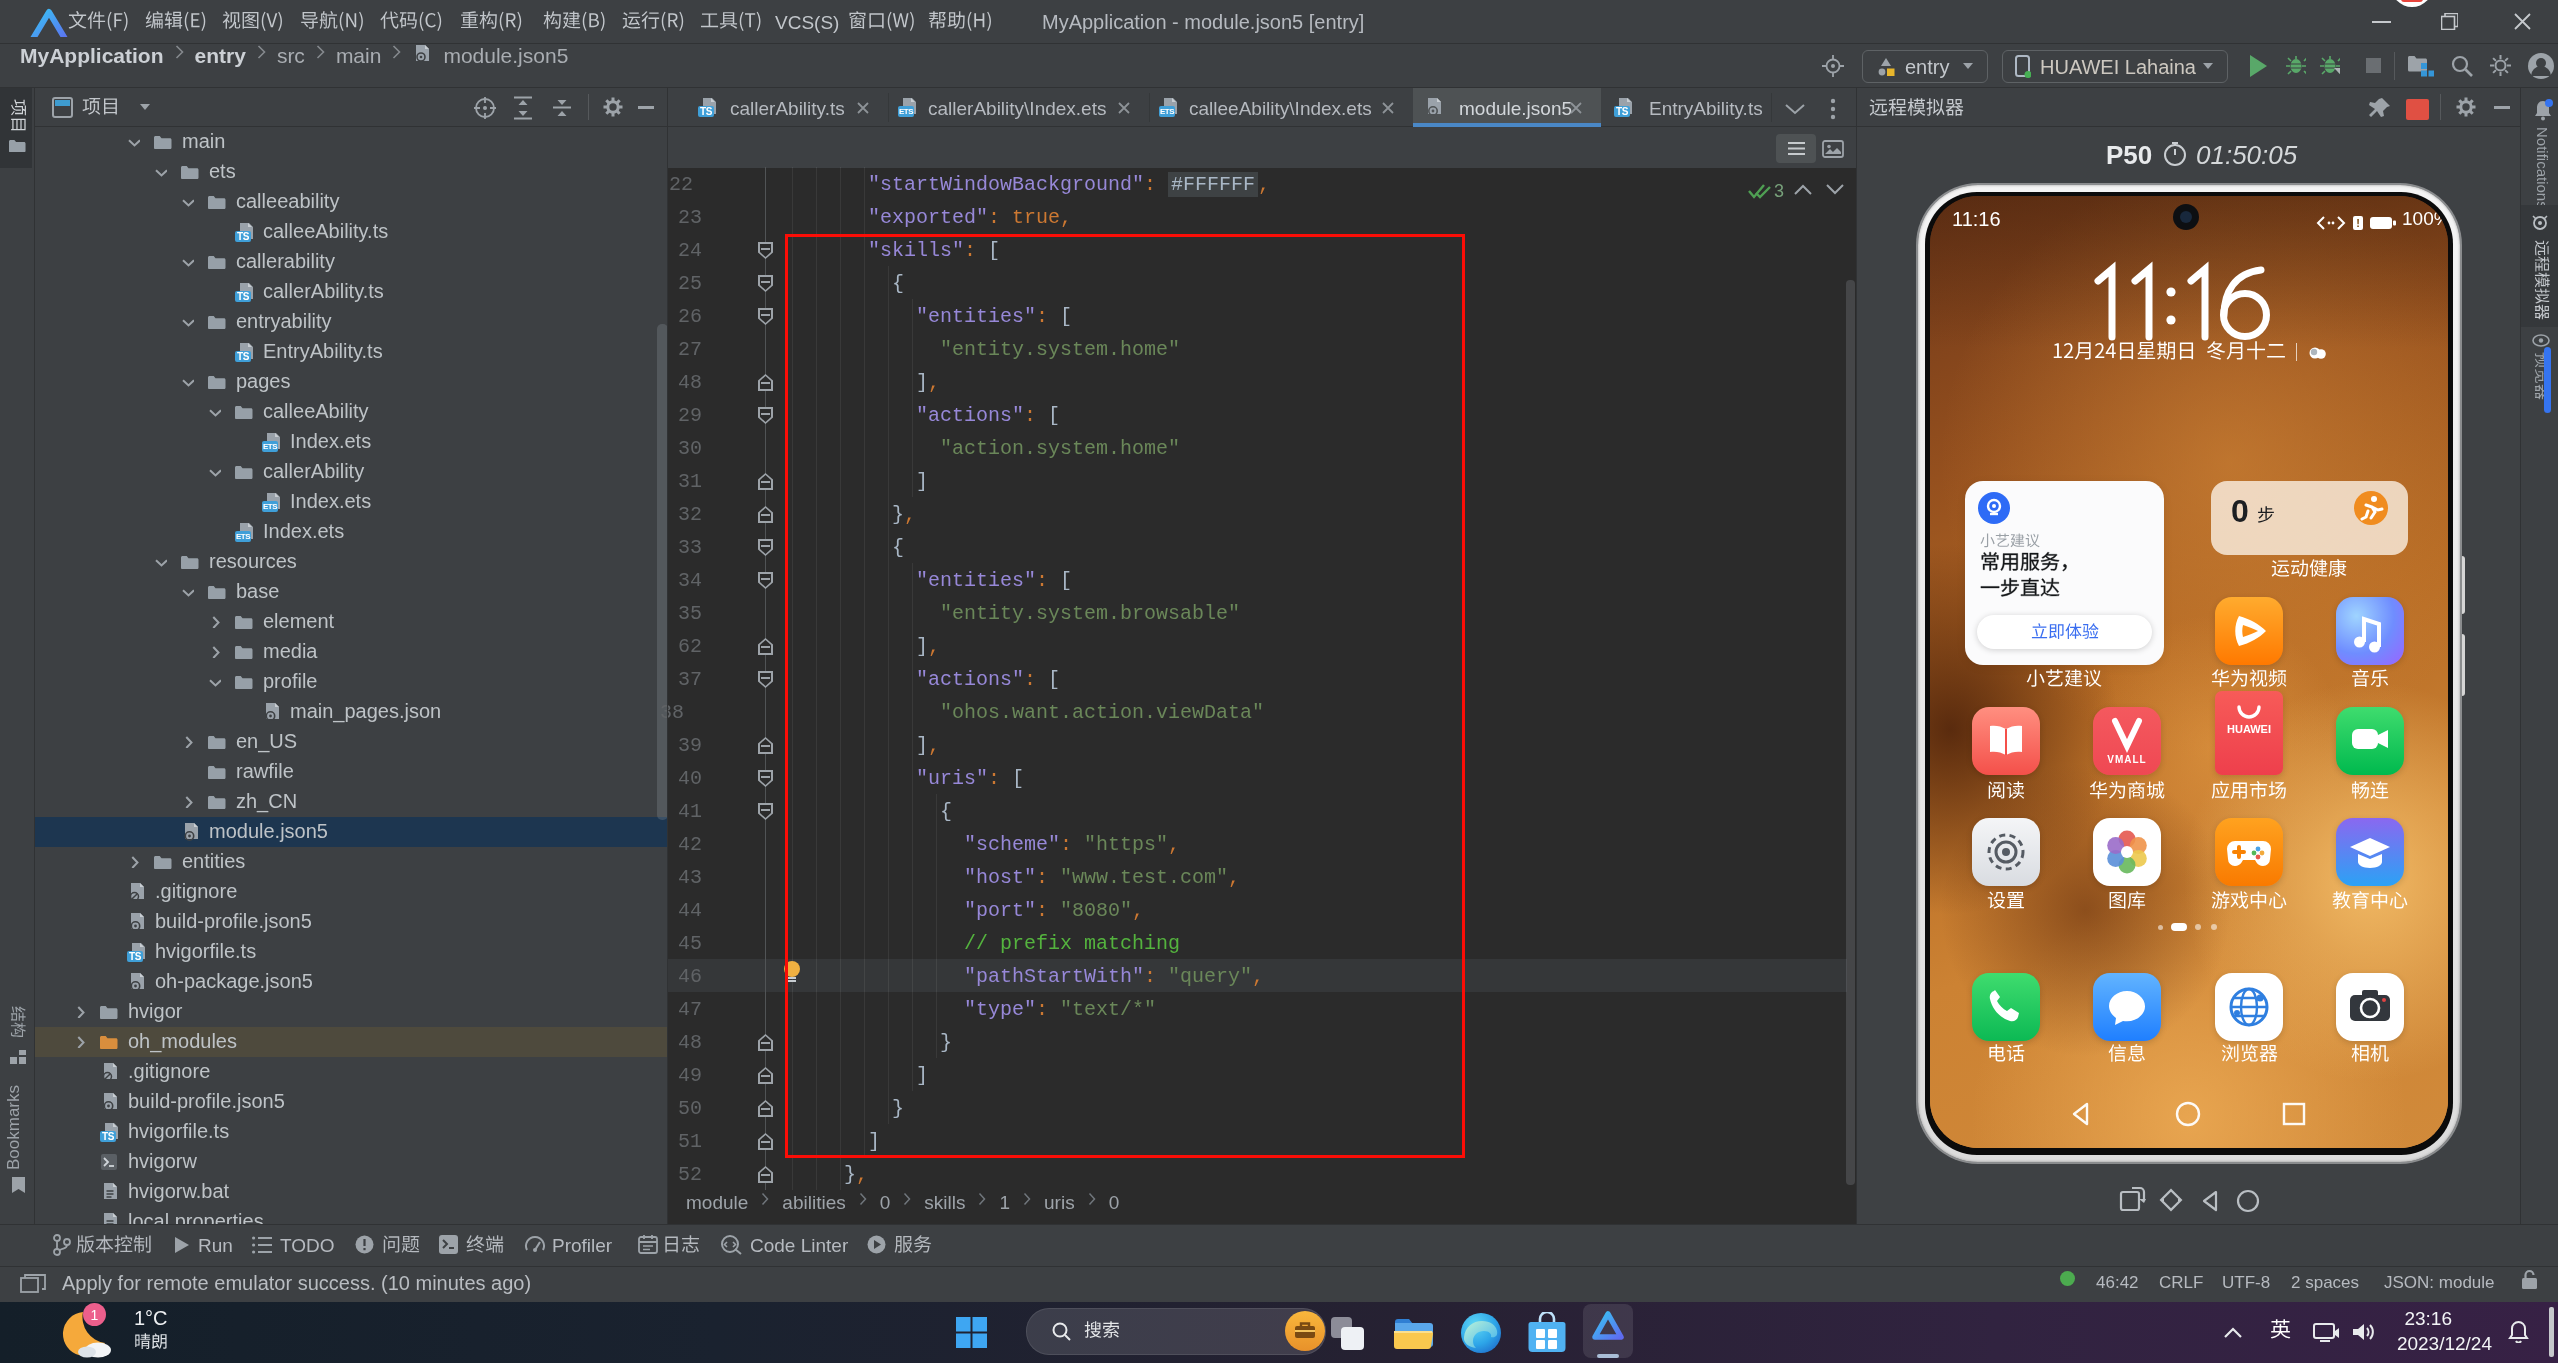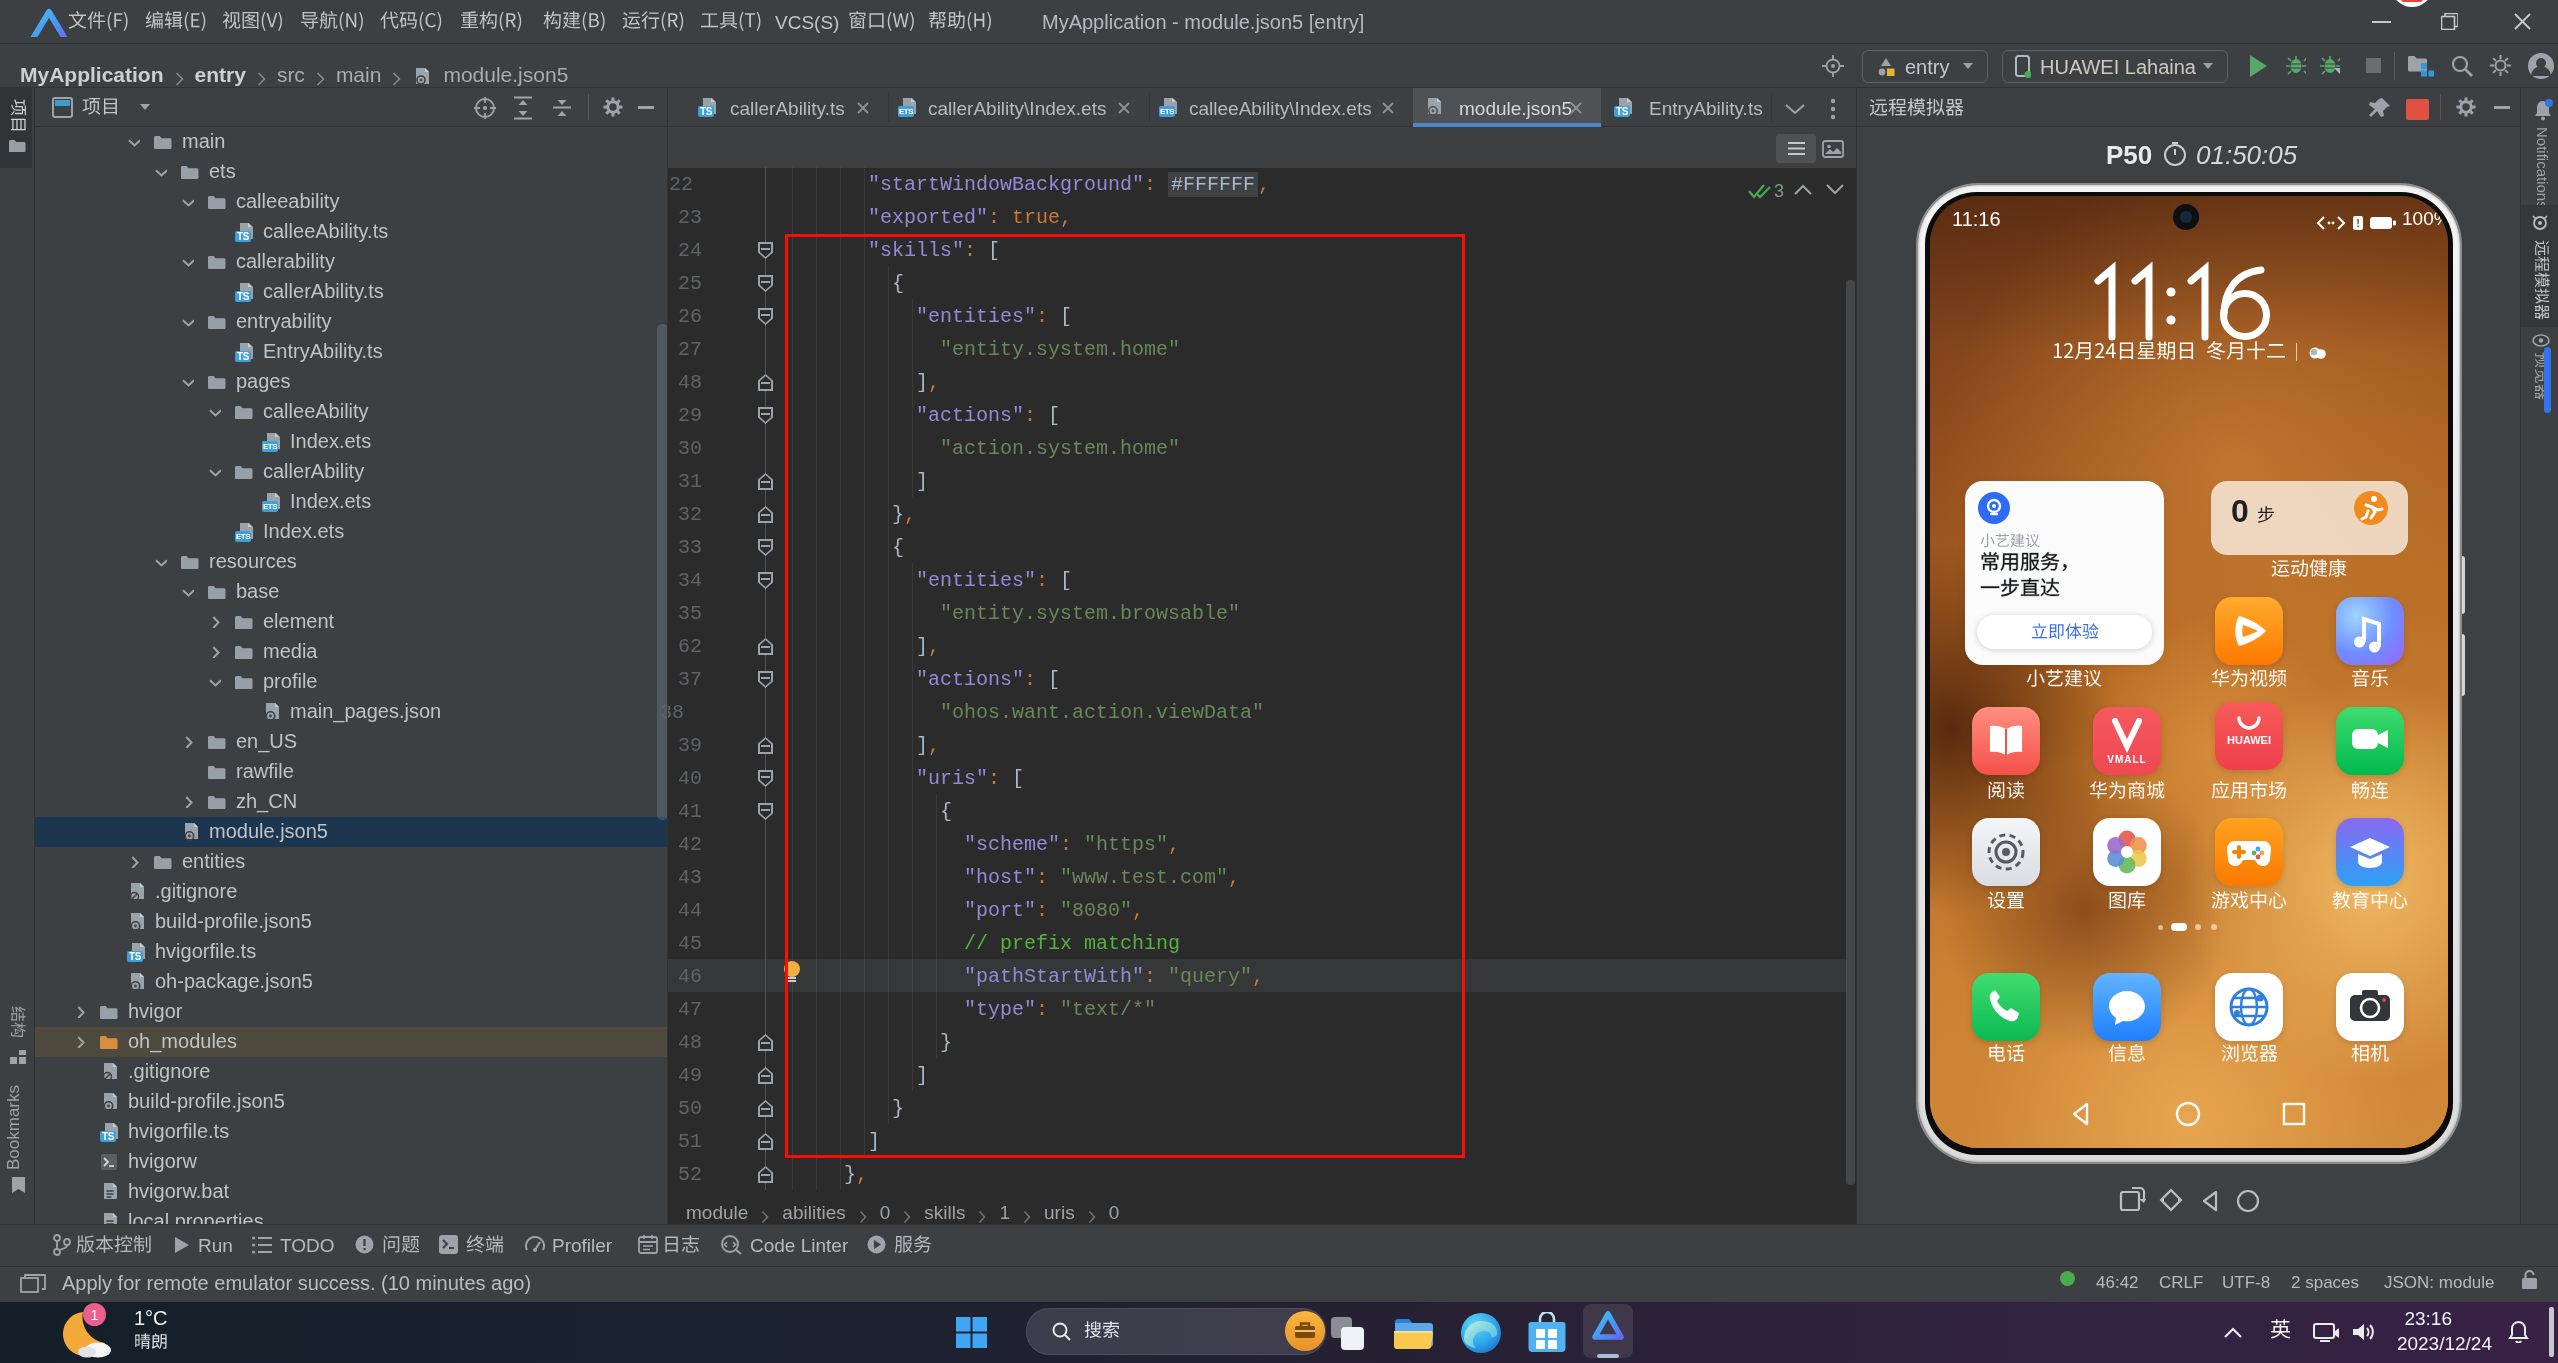--- a/index.html
+++ b/index.html
@@ -1,18 +1,18 @@
 <!DOCTYPE html>
 <html><head><meta charset="utf-8"><style>
 *{margin:0;padding:0;box-sizing:border-box}
 html,body{width:2558px;height:1363px;background:#2b2b2b;font-family:"Liberation Sans",sans-serif;overflow:hidden}
 body{position:relative}
 .a{position:absolute}
 svg{display:block}
-.row{display:flex;align-items:flex-end}
+.row{display:flex;align-items:flex-start}
 .mono{font-family:"Liberation Mono",monospace}
 </style></head><body>
 <div class="a" style="left:0px;top:0px;width:2558px;height:44px;background:#3d4043;border-bottom:1px solid #303234;overflow:hidden;"></div>
 <svg class="a" style="left:26px;top:7px;" width="46" height="30" viewBox="0 0 46 30">
     <defs>
       <linearGradient id="lg1" x1="0" y1="0" x2="1" y2="1">
         <stop offset="0" stop-color="#37c6f4"></stop>
         <stop offset="1" stop-color="#5f6bf0"></stop>
       </linearGradient>
     </defs>
@@ -1162,21 +1162,21 @@
         <path fill="#fff" d="M34 22c-5-3-11-4-16-3v26c5-1 11 0 16 3 5-3 11-4 16-3V19c-5-1-11 0-16 3z"></path>
         <path d="M34 22v26" stroke="#f4504a" stroke-width="2"></path>
       </svg>
     </div>
     <div style="position:absolute;left:163px;top:511px;width:68px;height:68px;border-radius:17px;background:linear-gradient(180deg,#f4595e,#ef4853);box-shadow:0 2px 6px rgba(0,0,0,.15)">
       <svg width="68" height="68" viewBox="0 0 68 68">
         <path fill="none" stroke="#fff" stroke-width="6" stroke-linecap="round" d="M22 14l12 25 12-25"></path>
         <text x="34" y="56" font-size="10" fill="#fff" text-anchor="middle" font-family="Liberation Sans" font-weight="bold" letter-spacing="1">VMALL</text>
       </svg>
     </div>
-    <div style="position:absolute;left:285px;top:506px;width:68px;height:68px;border-radius:17px;background:linear-gradient(180deg,#f75b58,#ee3f4c);box-shadow:0 2px 6px rgba(0,0,0,.15)">
+    <div style="position:absolute;left:285px;top:495px;width:68px;height:84px;border-radius:7px;background:linear-gradient(180deg,#f75b58,#ee3f4c);box-shadow:0 2px 6px rgba(0,0,0,.15)">
       <svg width="68" height="68" viewBox="0 0 68 68">
         <path fill="none" stroke="#fff" stroke-width="3.4" stroke-linecap="round" d="M24 16a10 10 0 0020 0"></path>
         <text x="34" y="42" font-size="11" fill="#fff" text-anchor="middle" font-family="Liberation Sans" font-weight="bold">HUAWEI</text>
       </svg>
     </div>
     <div style="position:absolute;left:406px;top:511px;width:68px;height:68px;border-radius:17px;background:linear-gradient(180deg,#3fdc6e,#00b94e);box-shadow:0 2px 6px rgba(0,0,0,.15)">
       <svg width="68" height="68" viewBox="0 0 68 68">
         <rect x="16" y="22" width="26" height="20" rx="6" fill="#fff"></rect>
         <path fill="#fff" d="M42 28l10-5v18l-10-5z"></path>
       </svg>

